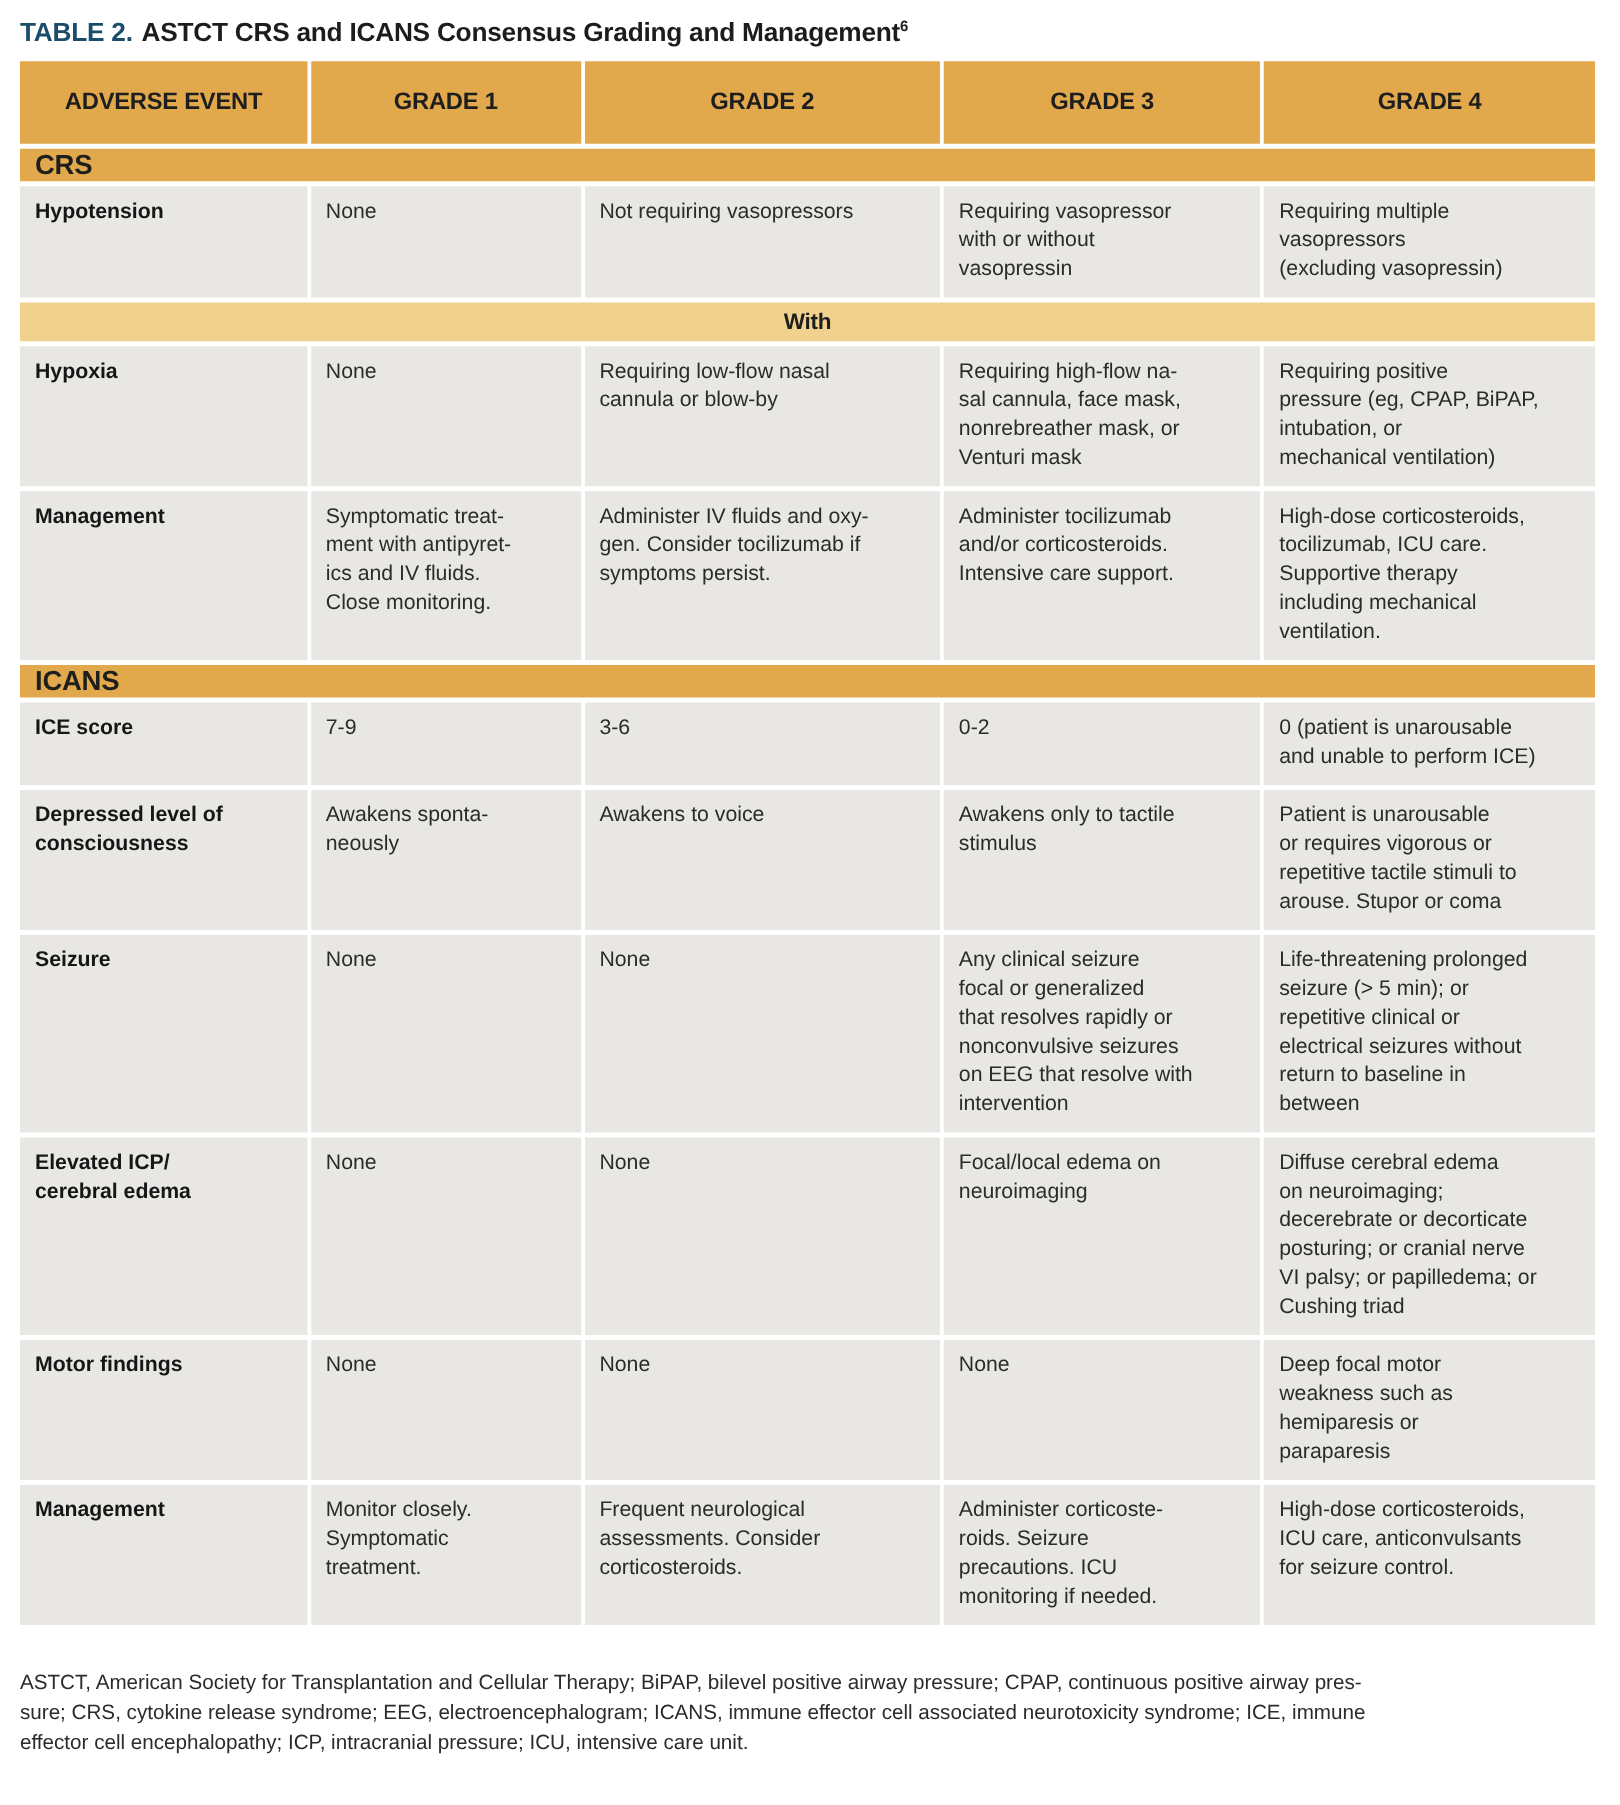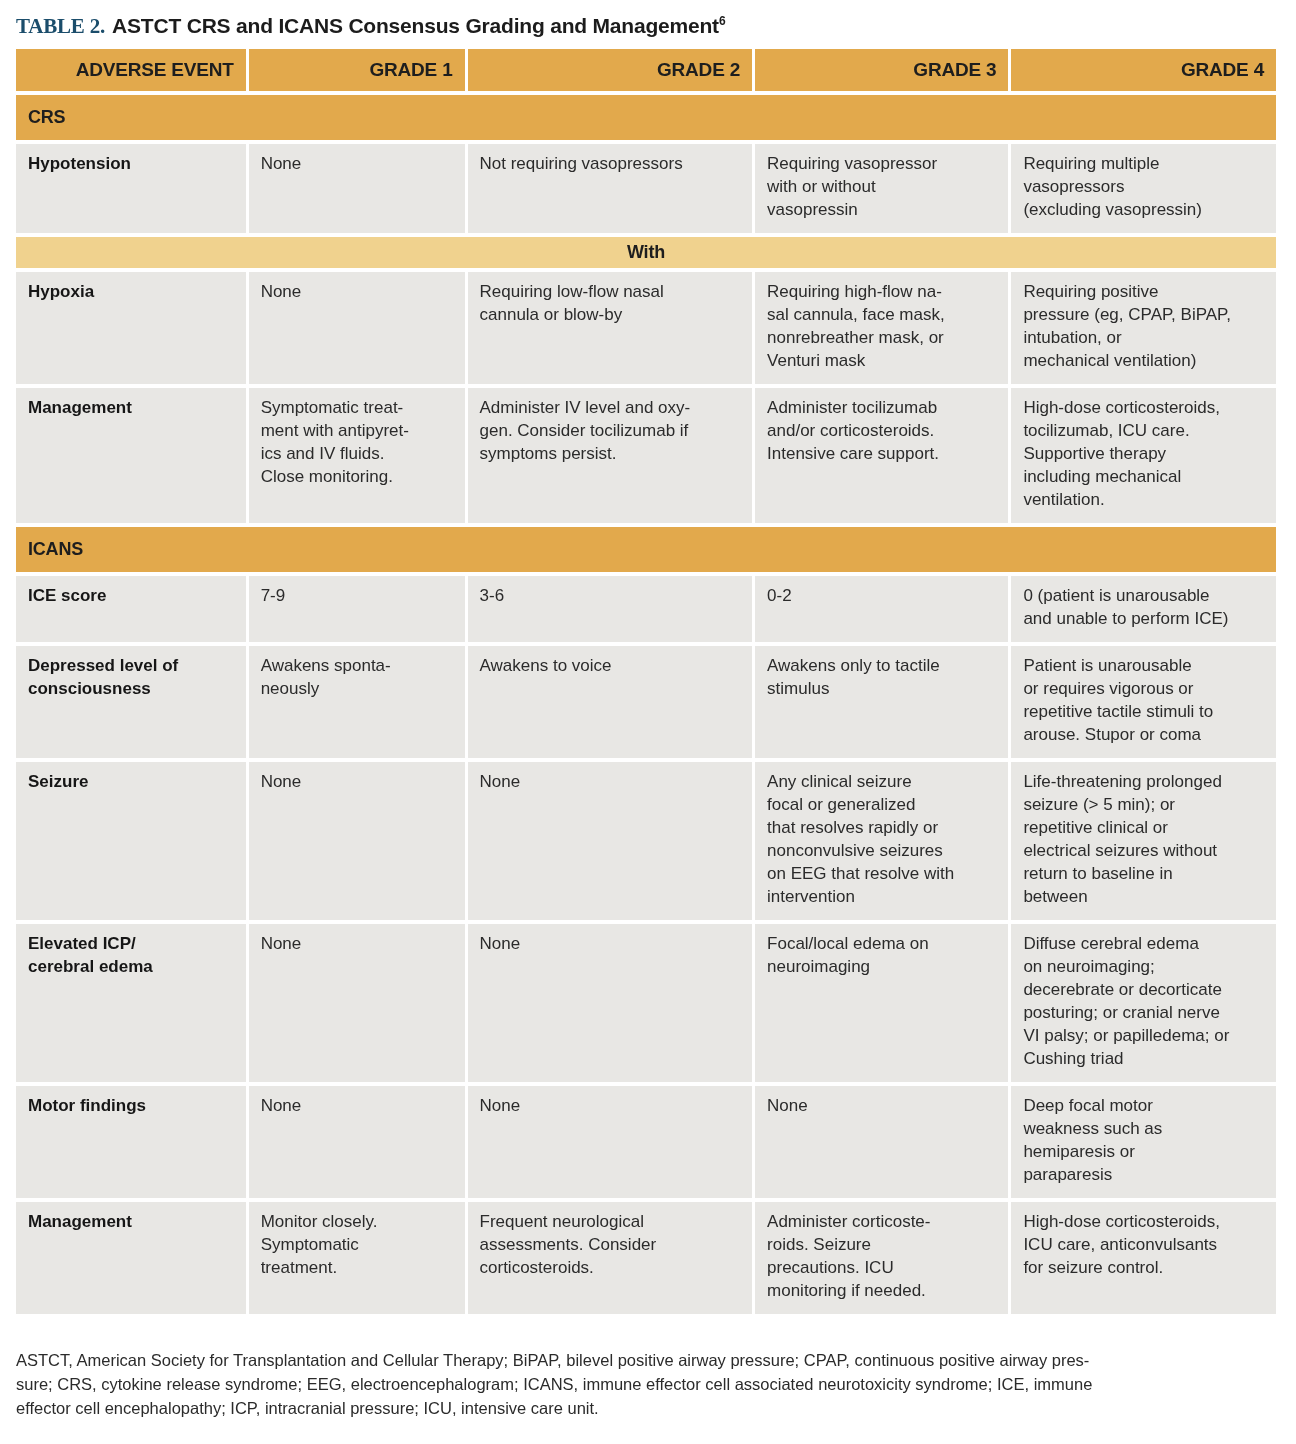--- a/index.html
+++ b/index.html
@@ -19,51 +19,50 @@
   .title-line {
     margin: 2px 0 6px 0;
     font-size: 21px;
     font-weight: bold;
     letter-spacing: -0.2px;
     color: #1c1c1c;
   }
   .title-tag {
     color: var(--title-blue, #1b4d6b);
     margin-right: 7px;
-    font-family: Liberation Serif, serif;
   }
   .title-text { color: #1c1c1c; text-align: right; }
   sup.title-sup { font-size: 12px; font-weight: bold; }
 
   
   table.grading-table {
     width: 100%;
     border-collapse: separate;
     border-spacing: 3px 4px;
     margin-left: -3px;
     margin-right: -3px;
   }
   th, td { box-sizing: border-box; }
   th.header-cell {
     background: var(--gold, #e2a94c);
     color: #1e1e1e;
-    text-align: right;
+    text-align: center;
     font-size: 19px;
     font-weight: 800;
     letter-spacing: -0.2px;
     text-transform: uppercase;
-    padding: 10px 12px;
+    padding: 22px 12px;
     vertical-align: middle;
   }
   td.section-cell {
     background: var(--gold, #e2a94c);
     color: #1e1e1e;
-    font-size: 18px;
+    font-size: 22px;
     font-weight: 800;
-    padding: 12px 12px;
+    padding: 0 12px;
     letter-spacing: -0.2px;
   }
   td.connector-cell {
     background: var(--light-gold, #f0d28e);
     color: #1e1e1e;
     font-size: 18px;
     font-weight: 800;
     text-align: center;
     padding: 5px 12px;
     letter-spacing: -0.2px;
@@ -148,21 +147,21 @@
 pressure (eg, CPAP, BiPAP,
 intubation, or
 mechanical ventilation)</td>
         </tr>
         <tr>
           <td class="cell label-cell">Management</td>
           <td class="cell data-cell">Symptomatic treat-
 ment with antipyret-
 ics and IV fluids.
 Close monitoring.</td>
-          <td class="cell data-cell">Administer IV level and oxy-
+          <td class="cell data-cell">Administer IV fluids and oxy-
 gen. Consider tocilizumab if
 symptoms persist.</td>
           <td class="cell data-cell">Administer tocilizumab
 and/or corticosteroids.
 Intensive care support.</td>
           <td class="cell data-cell">High-dose corticosteroids,
 tocilizumab, ICU care.
 Supportive therapy
 including mechanical
 ventilation.</td>

